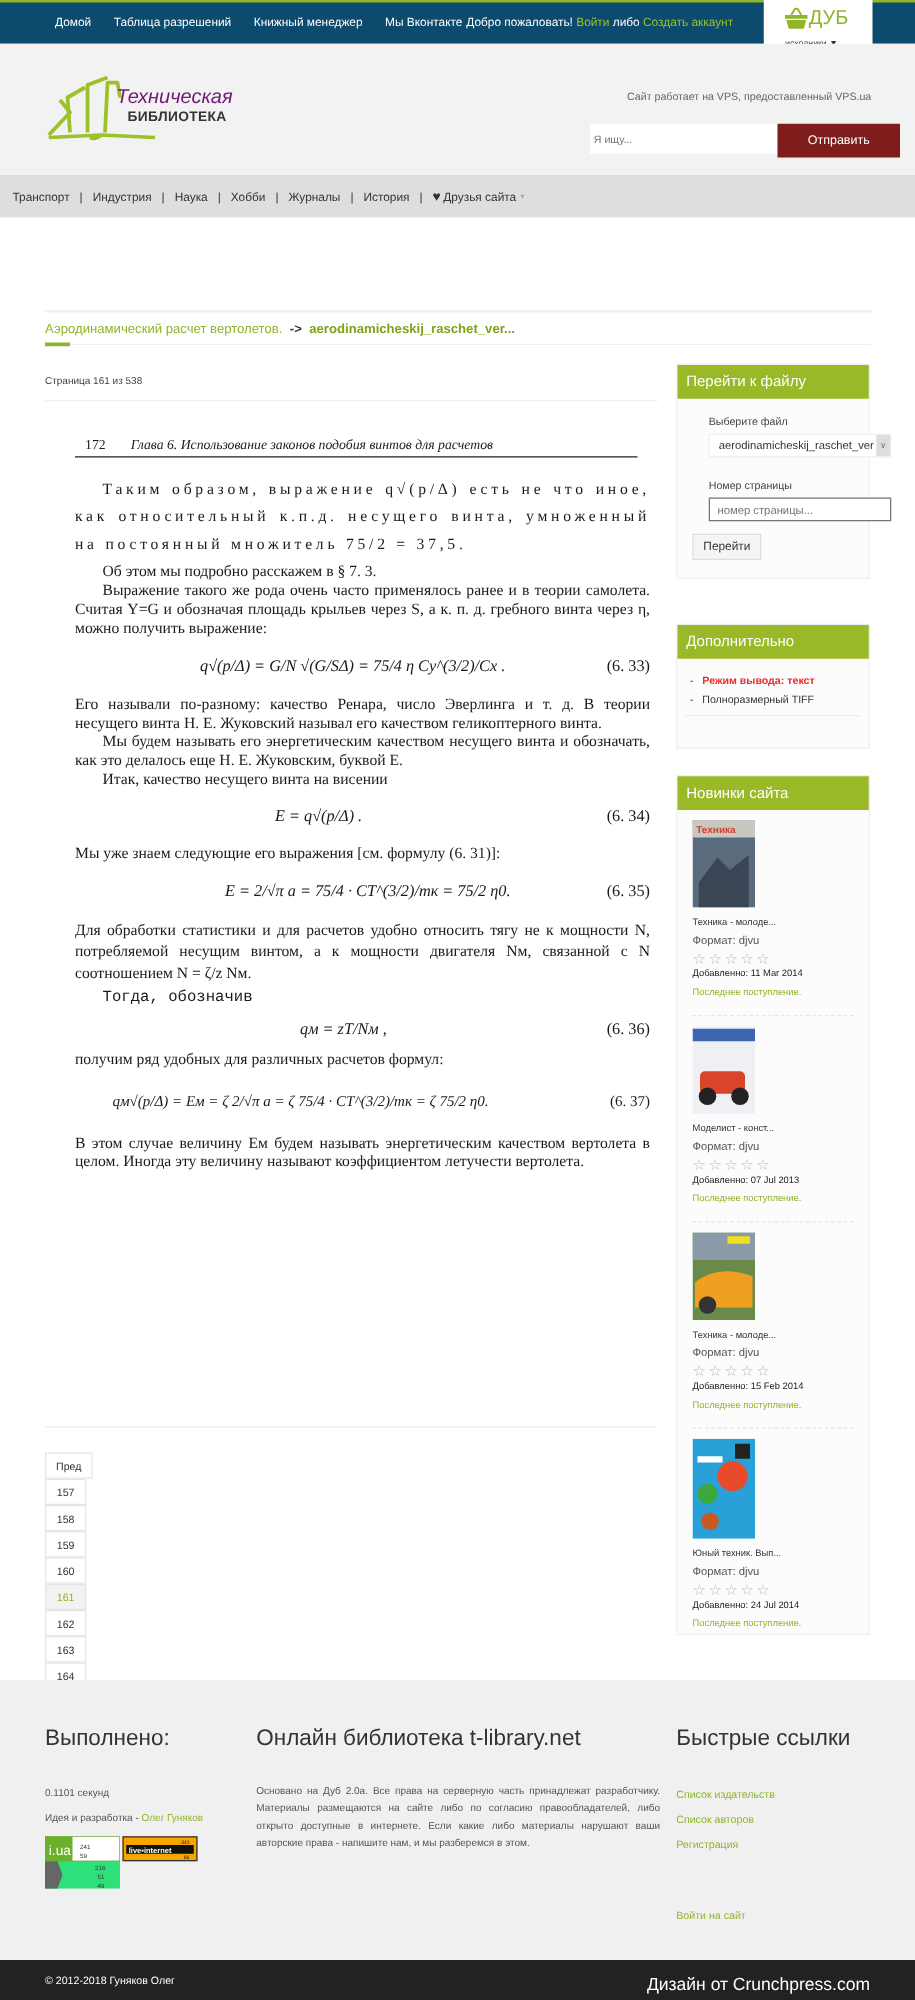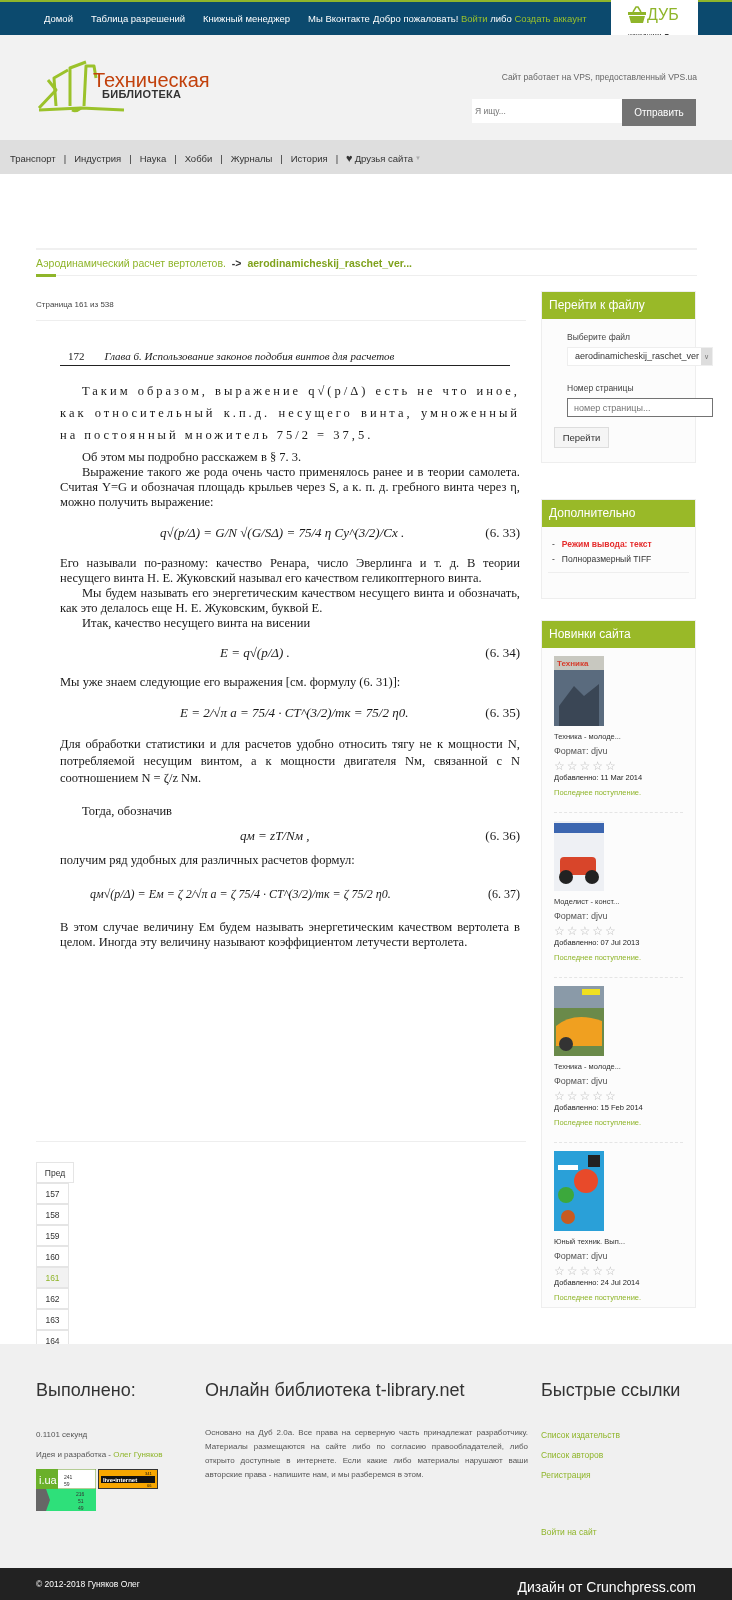--- a/index.html
+++ b/index.html
@@ -12,25 +12,25 @@
   .topnav span { color: #fff; }
   .welcome { position: absolute; left: 373px; top: 11px; font-size: 9.5px; color: #fff; }
   .welcome .g { color: #9bc22b; }
   .dub-box { position: absolute; left: 611px; top: 0; width: 87px; height: 47px; background: #fff; }
   .dub-logo { position: absolute; left: 16px; top: 6px; display: flex; align-items: center; color: #8fb52a; font-size: 16px; }
   .dub-sub { position: absolute; left: 17px; top: 32px; font-size: 7px; color: #333; }
 
   
   .header { position: absolute; top: 35px; left: 0; width: 732px; height: 105px; background: #f2f2f2; }
   .logo { position: absolute; left: 36px; top: 25px; }
-  .logo-t1 { position: absolute; left: 93px; top: 34px; font-size: 20px; color: #c2410c; white-space: nowrap; }
+  .logo-t1 { position: absolute; left: 93px; top: 34px; font-size: 16px; color: #701a75; white-space: nowrap; font-style: italic; }
   .logo-t2 { position: absolute; left: 102px; top: 53px; font-size: 11px; font-weight: bold; color: #333; white-space: nowrap; letter-spacing: 0.3px; }
   .vps { position: absolute; right: 35px; top: 37px; font-size: 8.5px; color: #666; }
   .search-input { position: absolute; left: 472px; top: 64px; width: 150px; height: 24px; background: #fff; border: none; font-size: 8.5px; color: #aaa; padding-left: 3px; font-family: "Liberation Sans", sans-serif; }
-  .search-btn { position: absolute; left: 622px; top: 64px; width: 74px; height: 27px; background: #737373; color: #fff; font-size: 10px; border: none; font-family: "Liberation Sans", sans-serif; }
+  .search-btn { position: absolute; left: 622px; top: 64px; width: 98px; height: 27px; background: #7f1d1d; color: #fff; font-size: 10px; border: none; font-family: "Liberation Sans", sans-serif; }
 
   
   .catbar { position: absolute; top: 140px; left: 0; width: 732px; height: 34px; background: #dedede; }
   .cats { position: absolute; left: 10px; top: 12px; font-size: 9.5px; color: #333; display: flex; align-items: center; }
   .cats .sep { margin: 0 8px; color: #333; }
   .caret-small { font-size: 6px; color: #aaa; margin-left: 2px; }
 
   
   .hr-top { position: absolute; left: 36px; top: 248px; width: 661px; height: 2px; background: #f0f0f0; }
   .breadcrumb { position: absolute; left: 36px; top: 257px; font-size: 10.5px; color: #8fb52a; white-space: nowrap; }
@@ -194,21 +194,21 @@
   <div class="formula" style="padding-left:160px;height:44px;">
     <span>E = q√(p/Δ) .</span>
     <span class="eqn">(6. 34)</span>
   </div>
   <p>Мы уже знаем следующие его выражения [см. формулу (6. 31)]:</p>
   <div class="formula" style="padding-left:120px;height:46px;">
     <span>E = 2/√π a = 75/4 · CT^(3/2)/mк = 75/2 η0.</span>
     <span class="eqn">(6. 35)</span>
   </div>
   <p style="line-height:17px;">Для обработки статистики и для расчетов удобно относить тягу не к мощности N, потребляемой несущим винтом, а к мощности двигателя Nм, связанной с N соотношением N = ζ/z Nм.</p>
-  <p class="ind" style="margin-top:17px;">Тогда, обозначив</p>
+  <p class="ind" style="margin-top:4px;font-family:Liberation Mono, monospace;">Тогда, обозначив</p>
   <div class="formula" style="padding-left:180px;height:34px;">
     <span>qм = zT/Nм ,</span>
     <span class="eqn">(6. 36)</span>
   </div>
   <p>получим ряд удобных для различных расчетов формул:</p>
   <div class="formula" style="padding-left:30px;height:52px;font-size:12px;">
     <span>qм√(p/Δ) = Eм = ζ 2/√π a = ζ 75/4 · CT^(3/2)/mк = ζ 75/2 η0.</span>
     <span class="eqn">(6. 37)</span>
   </div>
   <p>В этом случае величину Eм будем называть энергетическим качеством вертолета в целом. Иногда эту величину называют коэффициентом летучести вертолета.</p>

